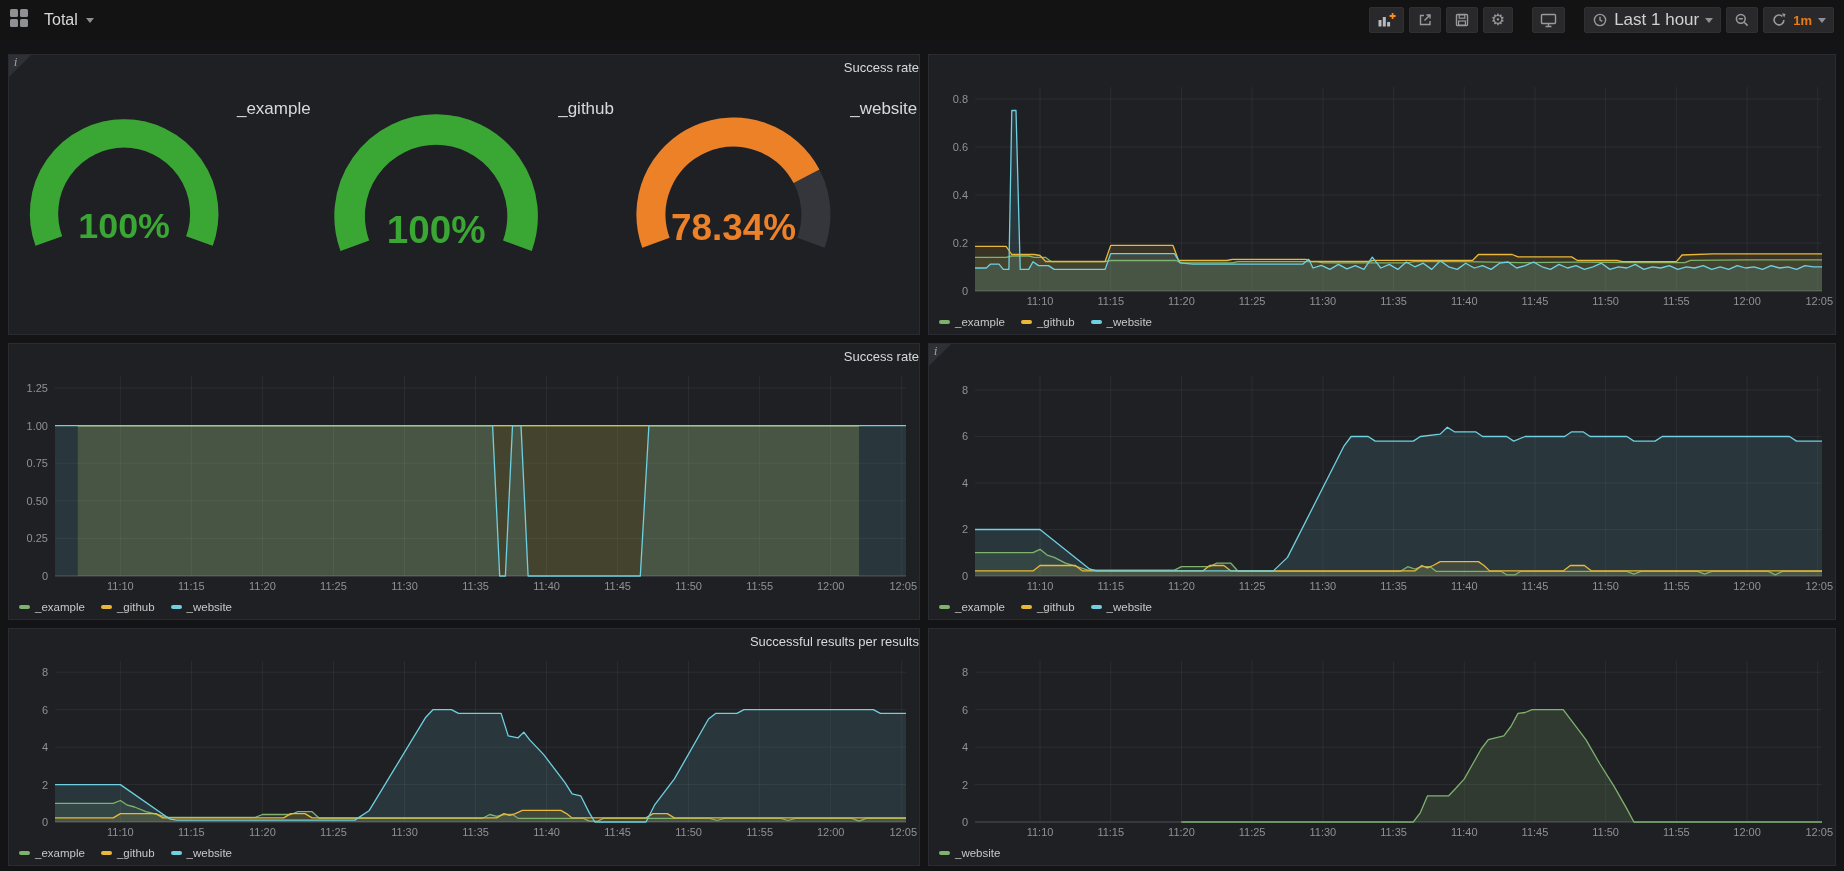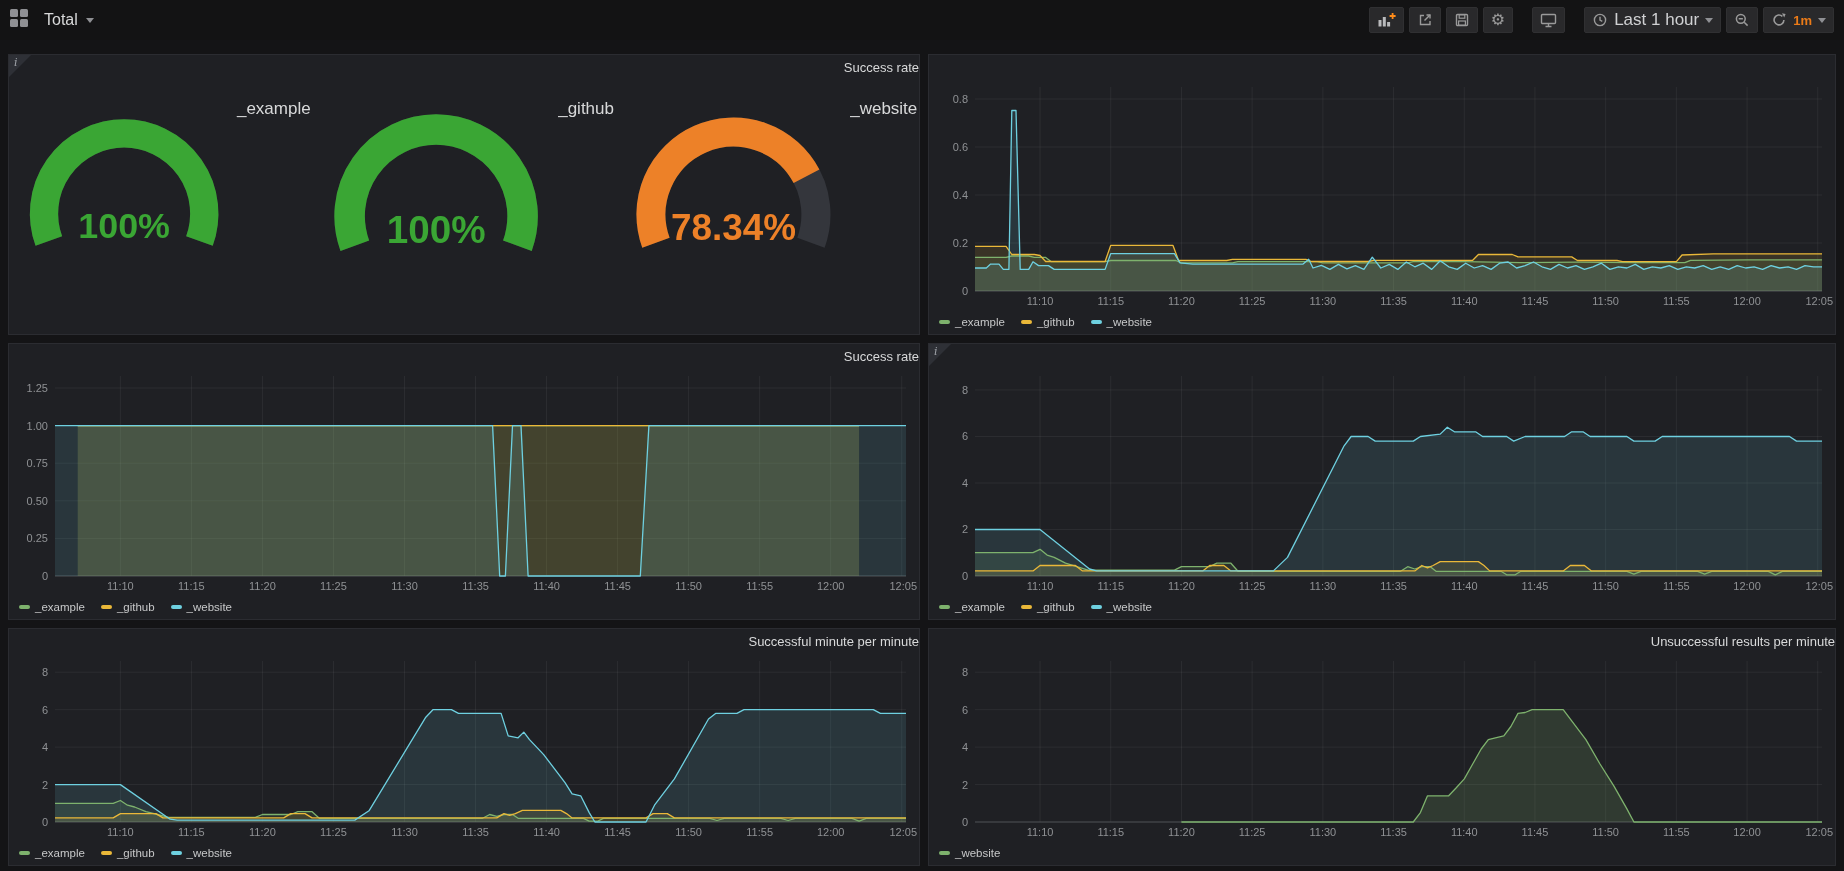--- a/index.html
+++ b/index.html
@@ -330,21 +330,21 @@
         <span class="legend-name">_github</span>
       </div>
       <div class="legend-item">
         <span class="legend-swatch" style="background: rgb(110, 208, 224);"></span>
         <span class="legend-name">_website</span>
       </div>
     </div>
 </section>
 
 <section class="panel" style="left:8px; top:628px; width:912px; height:238px;">
-  <div class="panel-title">Successful minute per minute</div>
+  <div class="panel-title">Successful results per results</div>
   <div class="chart-area" id="chart-3"><svg viewBox="0 0 910 186" width="910" height="186">
         <line x1="111.35225375626044" y1="6" x2="111.35225375626044" y2="167" stroke="rgba(255,255,255,0.06)"></line>
         <line x1="182.3873121869783" y1="6" x2="182.3873121869783" y2="167" stroke="rgba(255,255,255,0.06)"></line>
         <line x1="253.42237061769615" y1="6" x2="253.42237061769615" y2="167" stroke="rgba(255,255,255,0.06)"></line>
         <line x1="324.45742904841404" y1="6" x2="324.45742904841404" y2="167" stroke="rgba(255,255,255,0.06)"></line>
         <line x1="395.4924874791319" y1="6" x2="395.4924874791319" y2="167" stroke="rgba(255,255,255,0.06)"></line>
         <line x1="466.5275459098498" y1="6" x2="466.5275459098498" y2="167" stroke="rgba(255,255,255,0.06)"></line>
         <line x1="537.5626043405676" y1="6" x2="537.5626043405676" y2="167" stroke="rgba(255,255,255,0.06)"></line>
         <line x1="608.5976627712855" y1="6" x2="608.5976627712855" y2="167" stroke="rgba(255,255,255,0.06)"></line>
         <line x1="679.6327212020034" y1="6" x2="679.6327212020034" y2="167" stroke="rgba(255,255,255,0.06)"></line>
@@ -390,21 +390,20 @@
         <span class="legend-name">_github</span>
       </div>
       <div class="legend-item">
         <span class="legend-swatch" style="background: rgb(110, 208, 224);"></span>
         <span class="legend-name">_website</span>
       </div>
     </div>
 </section>
 
 <section class="panel" style="left:928px; top:628px; width:908px; height:238px;">
-  <div class="panel-title">Unsuccessful results per minute</div>
   <div class="chart-area" id="chart-4"><svg viewBox="0 0 906 186" width="906" height="186">
         <line x1="111.04507512520868" y1="6" x2="111.04507512520868" y2="167" stroke="rgba(255,255,255,0.06)"></line>
         <line x1="181.74624373956595" y1="6" x2="181.74624373956595" y2="167" stroke="rgba(255,255,255,0.06)"></line>
         <line x1="252.4474123539232" y1="6" x2="252.4474123539232" y2="167" stroke="rgba(255,255,255,0.06)"></line>
         <line x1="323.1485809682805" y1="6" x2="323.1485809682805" y2="167" stroke="rgba(255,255,255,0.06)"></line>
         <line x1="393.84974958263774" y1="6" x2="393.84974958263774" y2="167" stroke="rgba(255,255,255,0.06)"></line>
         <line x1="464.550918196995" y1="6" x2="464.550918196995" y2="167" stroke="rgba(255,255,255,0.06)"></line>
         <line x1="535.2520868113522" y1="6" x2="535.2520868113522" y2="167" stroke="rgba(255,255,255,0.06)"></line>
         <line x1="605.9532554257096" y1="6" x2="605.9532554257096" y2="167" stroke="rgba(255,255,255,0.06)"></line>
         <line x1="676.6544240400668" y1="6" x2="676.6544240400668" y2="167" stroke="rgba(255,255,255,0.06)"></line>

